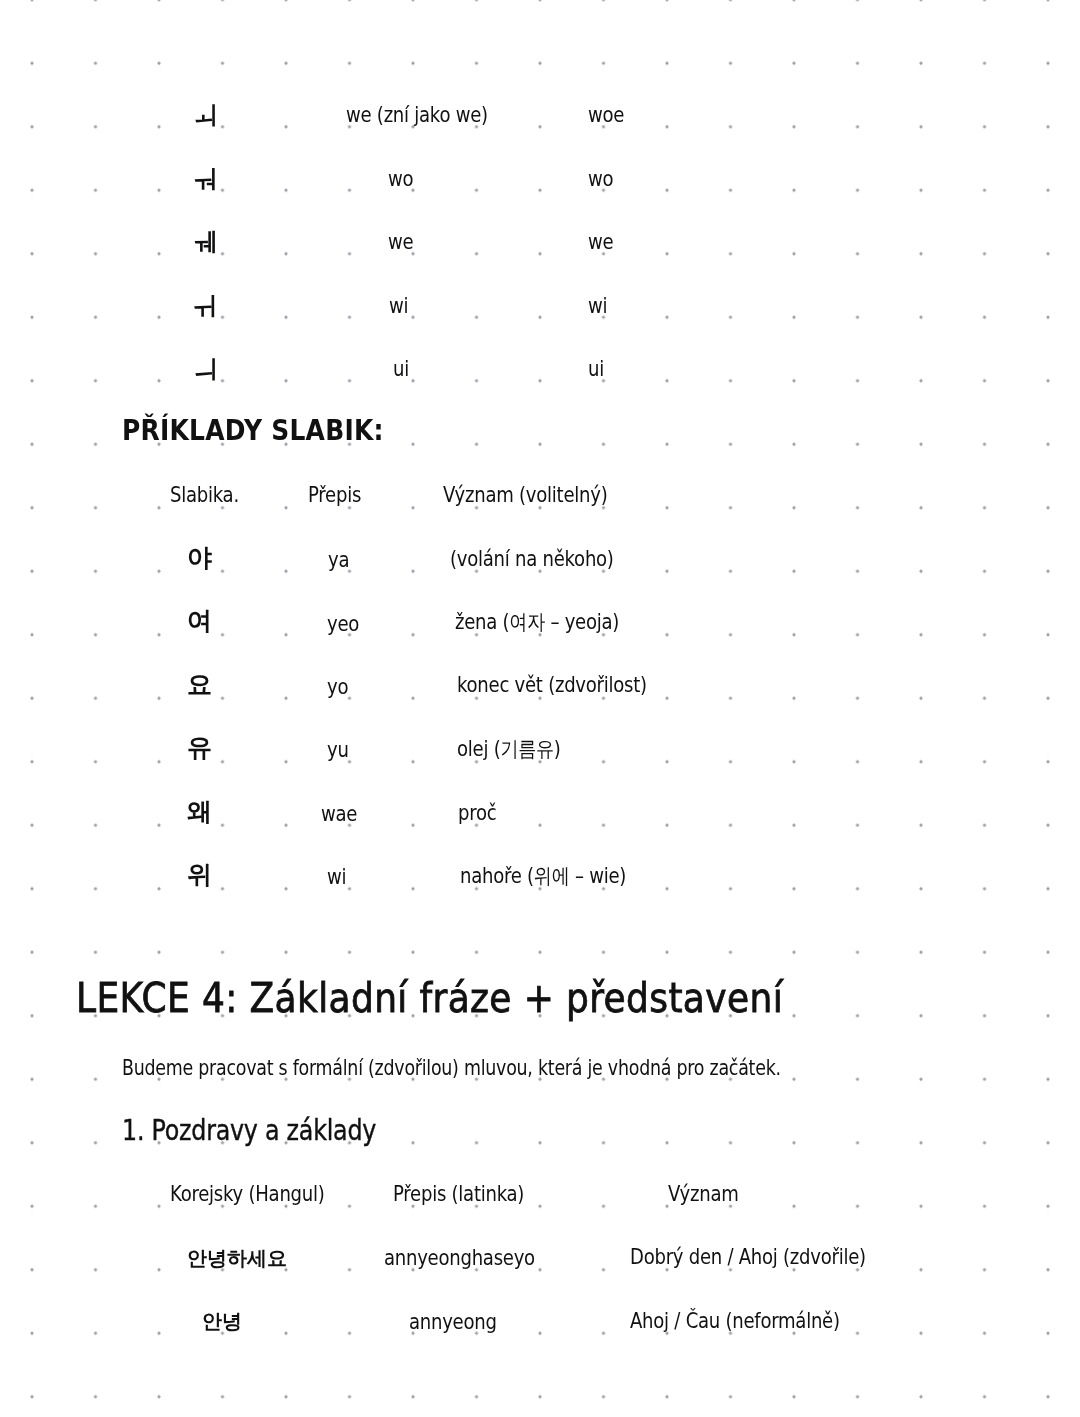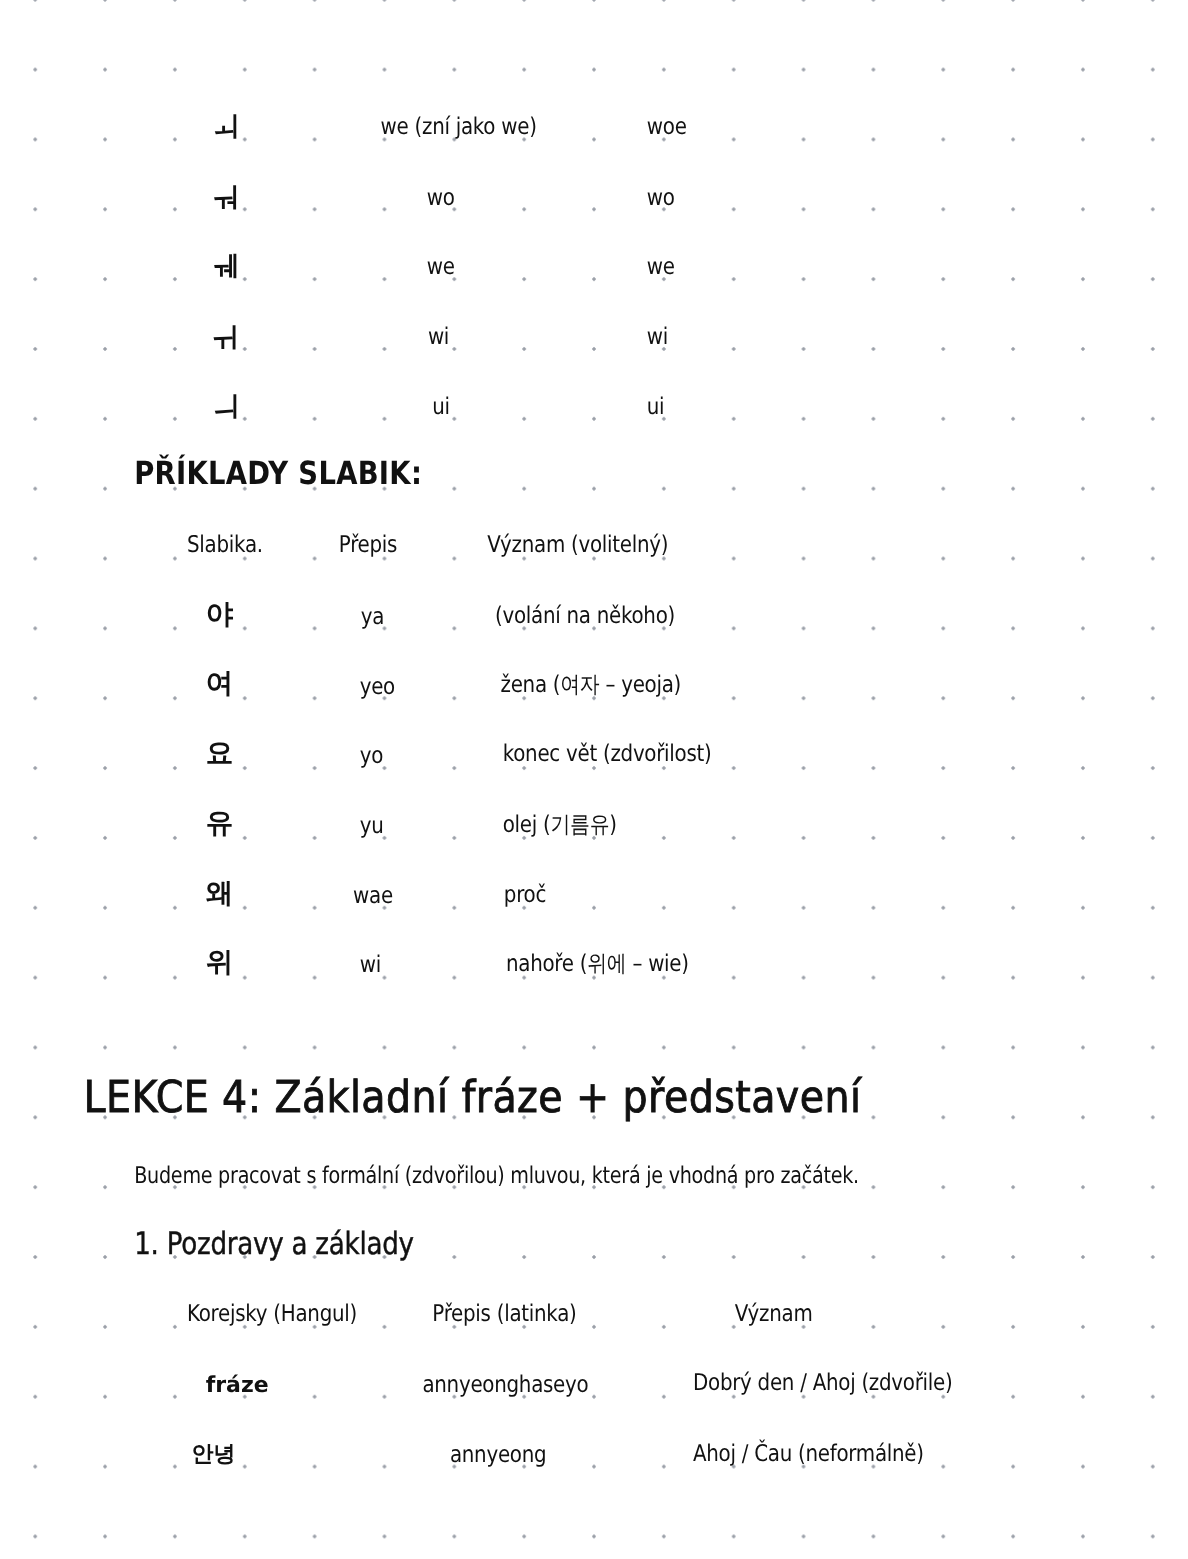--- a/index.html
+++ b/index.html
@@ -176,26 +176,26 @@
     <p class="t hand intro" style="left:122px; top:1058px; margin:0;">Budeme pracovat s formální (zdvořilou) mluvou, která je vhodná pro začátek.</p>
 
     <h2 class="t hand subhead" style="left:122px; top:1117px; margin:0;">1. Pozdravy a základy</h2>
 
     <div>
       <span class="t hand hdr" style="left:170px; top:1184px;">Korejsky (Hangul)</span>
       <span class="t hand hdr" style="left:393px; top:1184px;">Přepis (latinka)</span>
       <span class="t hand hdr" style="left:668px; top:1184px;">Význam</span>
 
       <div>
-        <span class="t kor-phrase" style="left:187px; top:1248px;">fráze</span>
+        <span class="t kor-phrase" style="left:187px; top:1248px;">안녕하세요</span>
         <span class="t hand cell" style="left:384px; top:1248px;">annyeonghaseyo</span>
         <span class="t hand cell" style="left:630px; top:1247px;">Dobrý den / Ahoj (zdvořile)</span>
       </div>
 
       <div>
-        <span class="t kor-phrase" style="left:174px; top:1311px;">안녕</span>
+        <span class="t kor-phrase" style="left:202px; top:1311px;">안녕</span>
         <span class="t hand cell" style="left:409px; top:1312px;">annyeong</span>
         <span class="t hand cell" style="left:630px; top:1311px;">Ahoj / Čau (neformálně)</span>
       </div>
     </div>
   </div>
 
 </div>
 
 </body></html>

